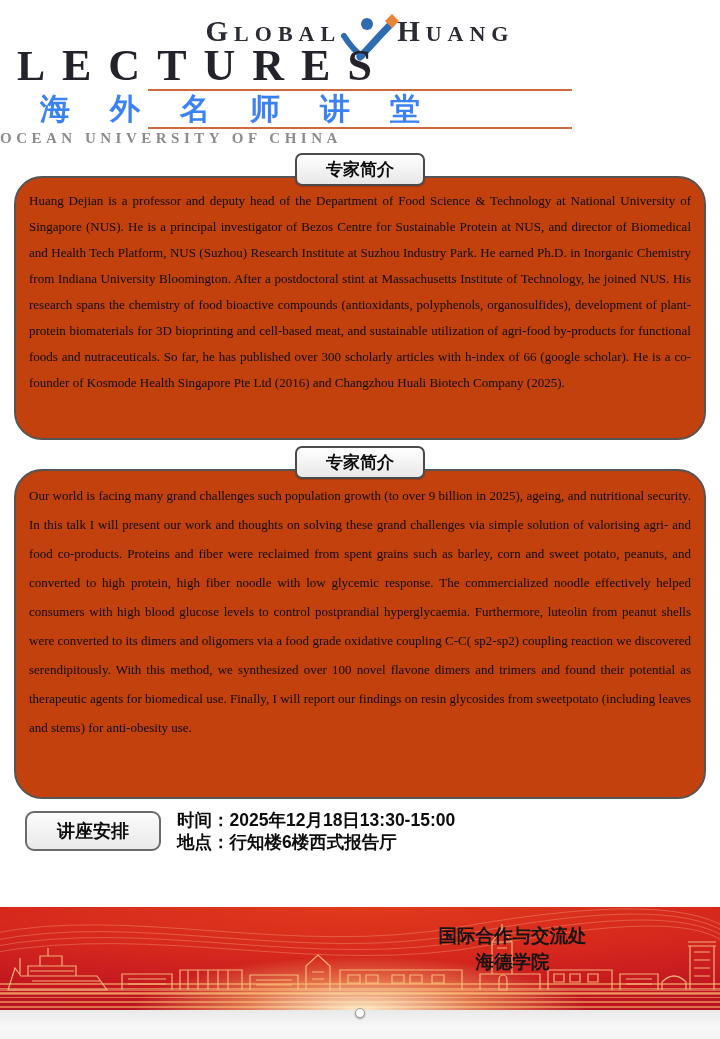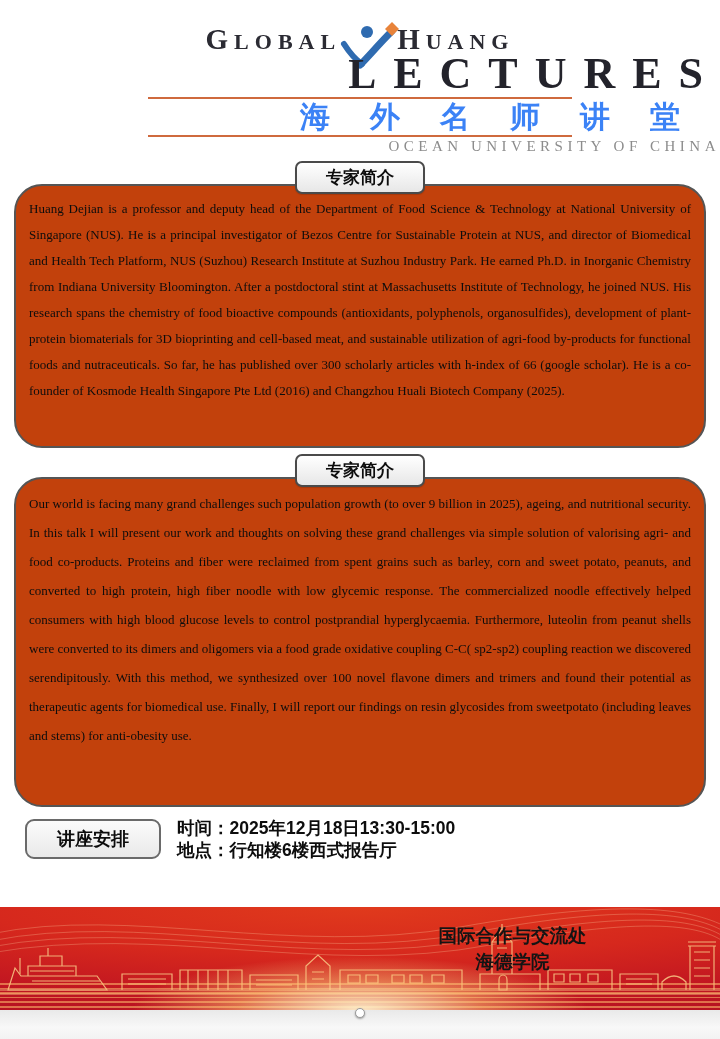--- a/index.html
+++ b/index.html
@@ -6,42 +6,42 @@
   html,body { width:720px; }
   body {
     width:720px; height:1039px; position:relative; overflow:hidden;
     background:#ffffff;
     font-family:"Liberation Sans", sans-serif;
     color:#111;
   }
   .poster { position:absolute; inset:0; }
 
   
-  .logo { padding-top:12px; text-align:right; }
+  .logo { padding-top:4px; text-align:left; }
   .logo-row1 { display:flex; justify-content:center; align-items:flex-end; height:42px; }
   .lg-word {
     display:inline-block; font-family:"Liberation Serif", serif;
     font-size:22px; letter-spacing:6px; color:#2b2b33; font-weight:600;
     line-height:1;
   }
   .lg-word::first-letter { font-size:29px; }
   .swoosh-svg { margin:0 -2px -16px -4px; }
   .logo-lectures {
     font-family:"Liberation Serif", serif; font-weight:700; color:#23232b;
     font-size:44px; letter-spacing:17px; line-height:1.0; margin-top:-2px;
     text-indent:17px;
   }
   .logo-lectures::first-letter { font-size:42px; }
   .logo-rule { width:424px; border-top:2px solid #cf6a3e; margin:1px auto; }
   .logo-seal {
     color:#3b82f6; font-weight:700; font-size:30px; line-height:34px;
     letter-spacing:40px; text-indent:40px; font-family:Liberation Serif, serif;
   }
   .logo-univ {
-    color:#8c8c8c; font-family:"Liberation Serif", serif; font-weight:400;
+    color:#8c8c8c; font-family:"Liberation Serif", serif; font-weight:700;
     font-size:15px; letter-spacing:4.5px; margin-top:1px;
   }
 
   
   .title-block { text-align:center; margin-top:5px; font-weight:700;
     font-size:20px; line-height:23px; color:#0d0d0d; }
 
   
   .badge-row { text-align:center; position:relative; z-index:2; margin-top:6px; margin-bottom:-10px; }
   .badge {

